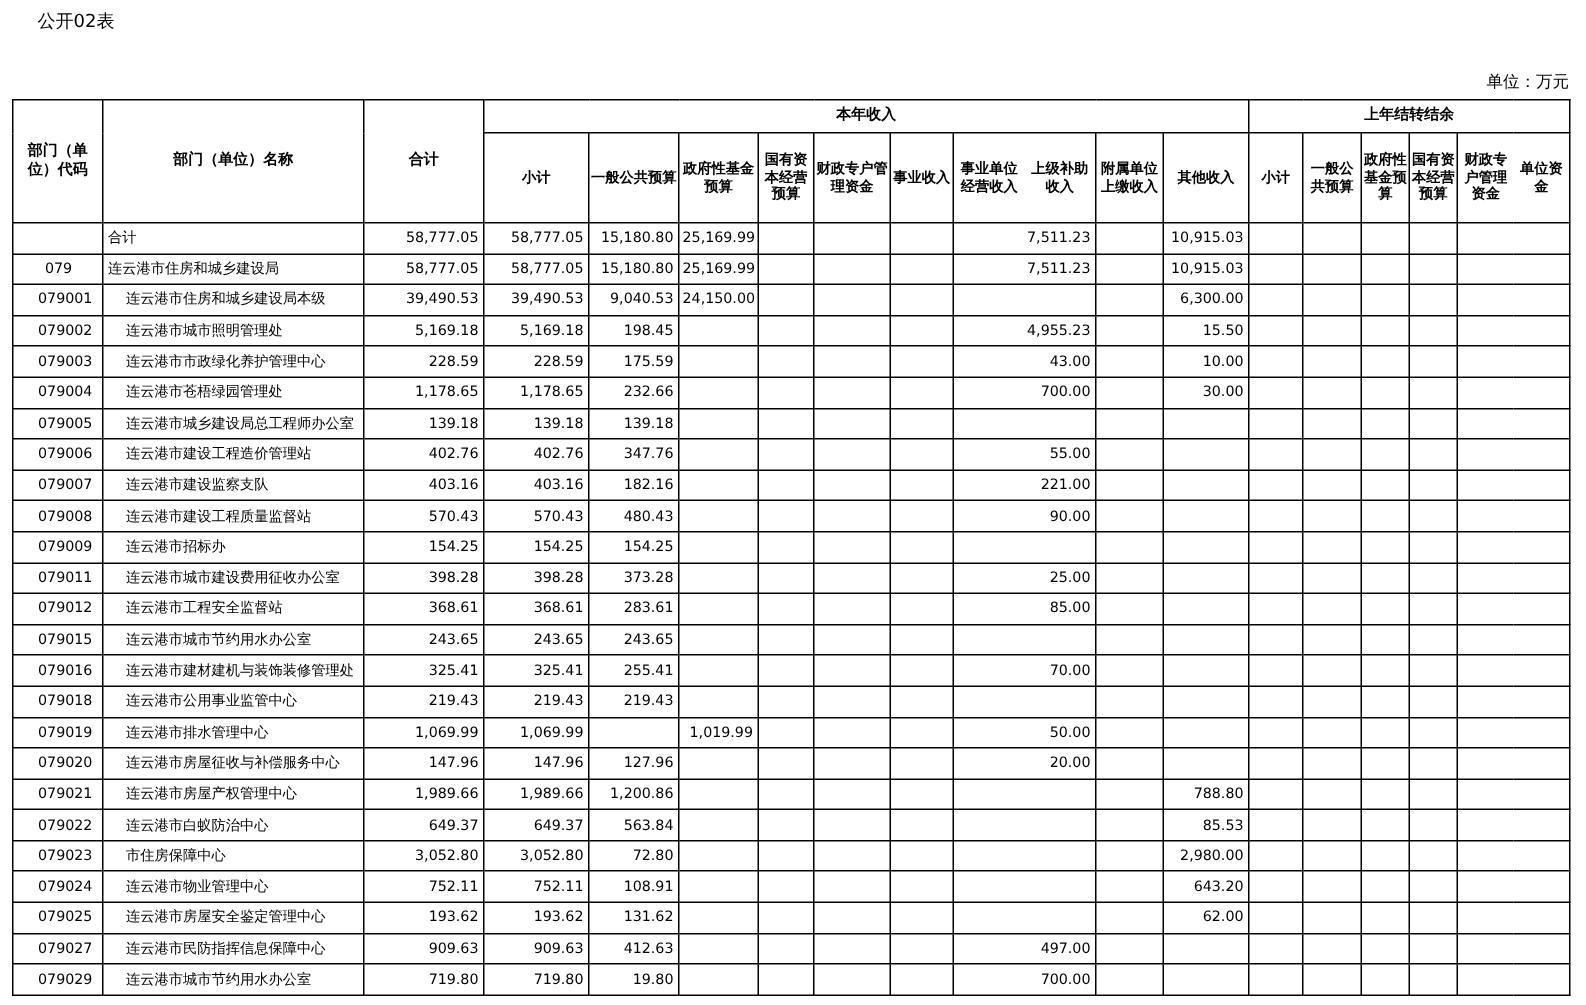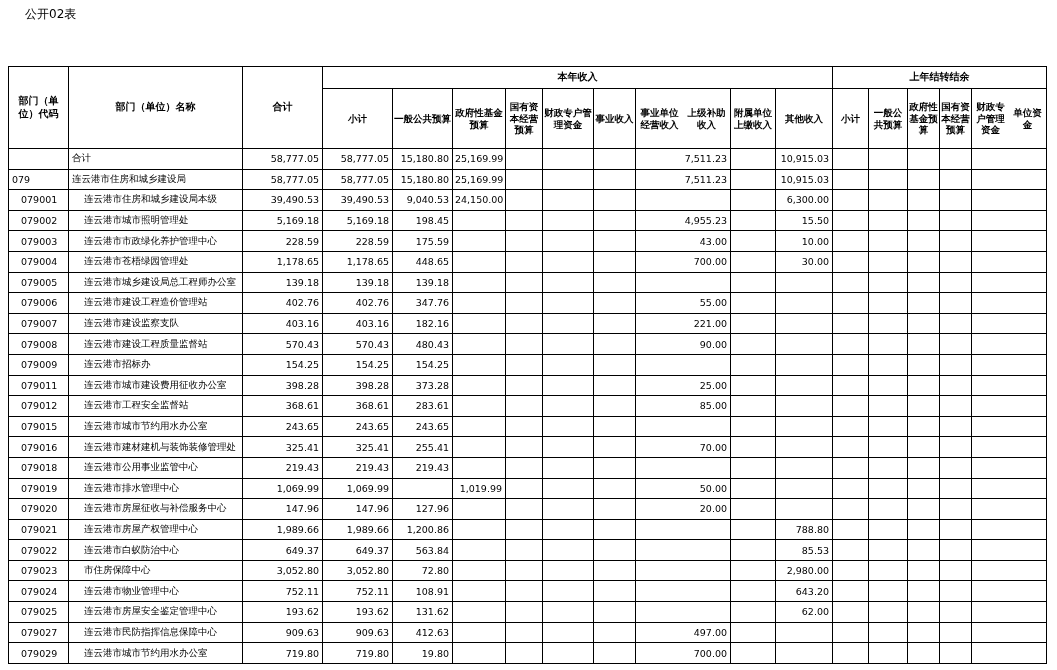--- a/index.html
+++ b/index.html
@@ -22,31 +22,32 @@
   thead tr.group-row { height:22px; }
   thead tr.group-row th { font-size:10px;margin-left:22px; }
   thead tr.cols-row { height:60px; }
 
   th.pair-cell { padding:0; }
   .pair { display:flex; width:100%; height:100%; align-items:center; }
   .pair span { flex:1; text-align:center; word-break:break-all; padding:0 1px; }
 
   tbody tr { height:20.6px; }
   tbody td { font-size:9.5px; vertical-align:middle; padding:0 2px; white-space:nowrap; }
-  td.code { text-align:left; padding-left:3px; }
+  td.code { text-align:center; padding-left:3px; }
   td.name { text-align:left; padding-left:3px; }
   tr.indent td.code { padding-left:12px; }
   tr.indent td.name { padding-left:15px; }
   td.num { text-align:right; padding-right:3px; }
 </style>
 </head>
 <body>
 
 <div class="page">
   <div class="form-label">公开02表</div>
+  <div class="unit-note">单位：万元</div>
 
   <table class="income">
     <colgroup>
       <col style="width:60px">
         <col style="width:174px">
         <col style="width:80px">
       <col style="width:70px">
         <col style="width:60px">
         <col style="width:53px">
       <col style="width:37px">
@@ -192,21 +193,21 @@
     <td class="num"></td>
     <td class="num"></td>
     <td class="num"></td>
     <td class="num" colspan="2"></td>
   </tr>
         <tr class="indent">
     <td class="code">079004</td>
     <td class="name">连云港市苍梧绿园管理处</td>
     <td class="num">1,178.65</td>
     <td class="num">1,178.65</td>
-    <td class="num">448.65</td>
+    <td class="num">232.66</td>
     <td class="num"></td>
     <td class="num"></td>
     <td class="num"></td>
     <td class="num"></td>
     <td class="num" colspan="2">700.00</td>
     <td class="num"></td>
     <td class="num">30.00</td>
     <td class="num"></td>
     <td class="num"></td>
     <td class="num"></td>

